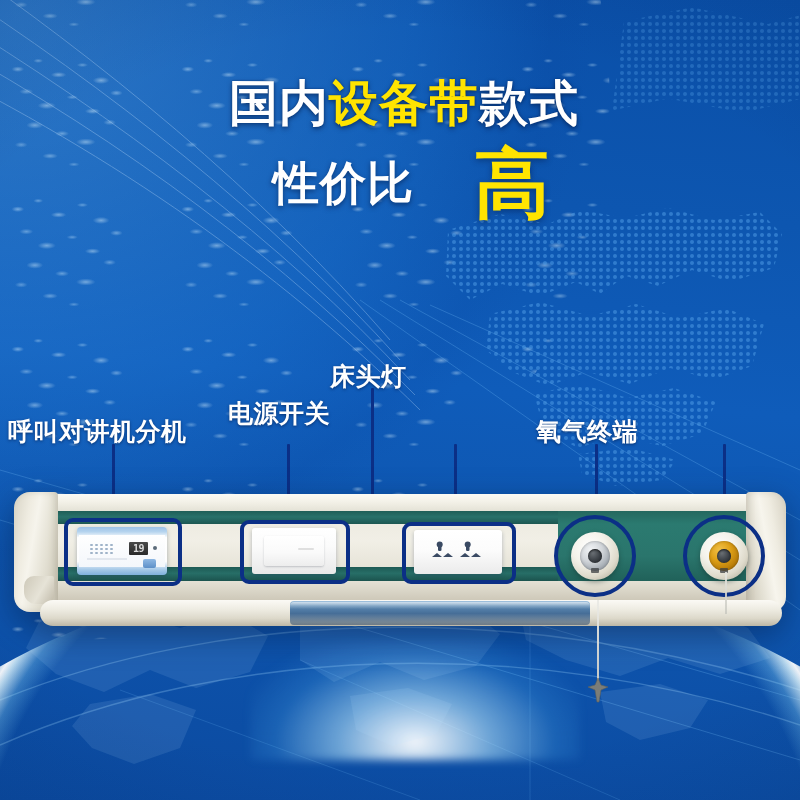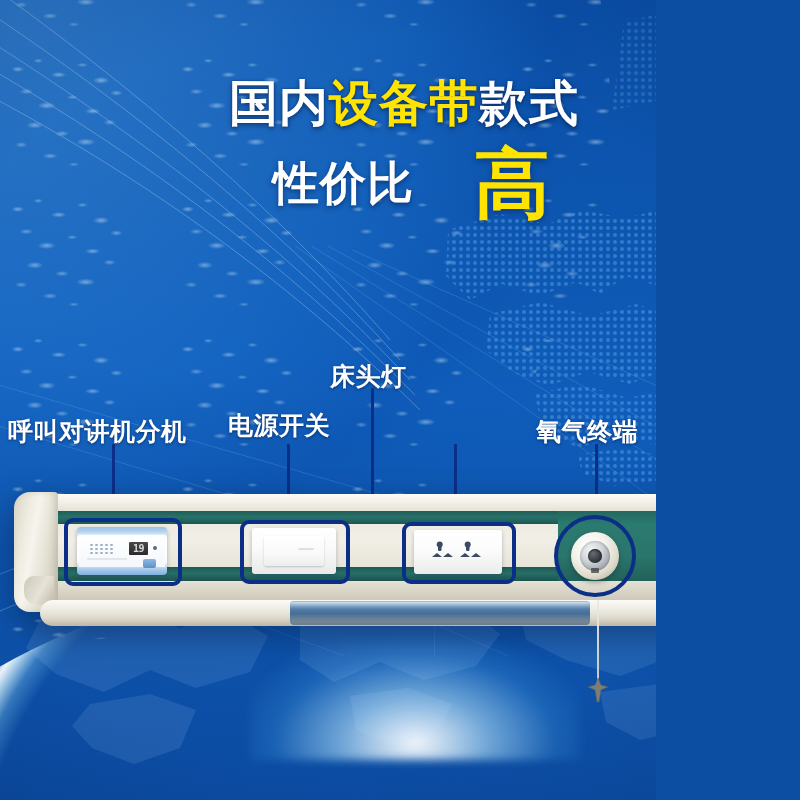--- a/index.html
+++ b/index.html
@@ -1,21 +1,21 @@
 <!DOCTYPE html>
 <html><head>
 <meta charset="utf-8">
 <style>
   * { margin:0; padding:0; box-sizing:border-box; }
   html,body { width:800px; height:800px; overflow:hidden; background:#0b4ea2; }
   body { font-family:"Liberation Sans","DejaVu Sans",sans-serif; }
 
   #stage {
     position:relative;
-    width:656px; height:800px;
+    width:800px; height:800px;
     overflow:hidden;
     background:#0d54ab;
   }
 
   
   .bg-base{
     position:absolute; inset:0;
     background:
       linear-gradient(185deg,#0a4fa8 0%,#0d56b0 26%,#0f5cba 48%,#0e55ae 70%,#0b4aa0 100%);
   }
@@ -493,21 +493,21 @@
   </div>
 
   <div class="leader" style="left:112px;  top:444px; height:78px;"></div>
   <div class="leader" style="left:287px;  top:444px; height:80px;"></div>
   <div class="leader" style="left:371px;  top:388px; height:212px;"></div>
   <div class="leader" style="left:454px;  top:444px; height:82px;"></div>
   <div class="leader" style="left:595px;  top:444px; height:82px;"></div>
   <div class="leader" style="left:723px;  top:444px; height:82px;"></div>
 
   <div class="callout-label" style="left:8px;   top:415px;">呼叫对讲机分机</div>
-  <div class="callout-label" style="left:228px; top:409px;">电源开关</div>
+  <div class="callout-label" style="left:228px; top:397px;">电源开关</div>
   <div class="callout-label" style="left:330px; top:360px;">床头灯</div>
   <div class="callout-label" style="left:536px; top:415px;">氧气终端</div>
 
   <div class="panel-wrap">
     <div class="panel-body"></div>
     <div class="panel-top-lip"></div>
     <div class="stripe-top"></div>
     <div class="field-light"></div>
     <div class="field-green"></div>
     <div class="stripe-bot"></div>

